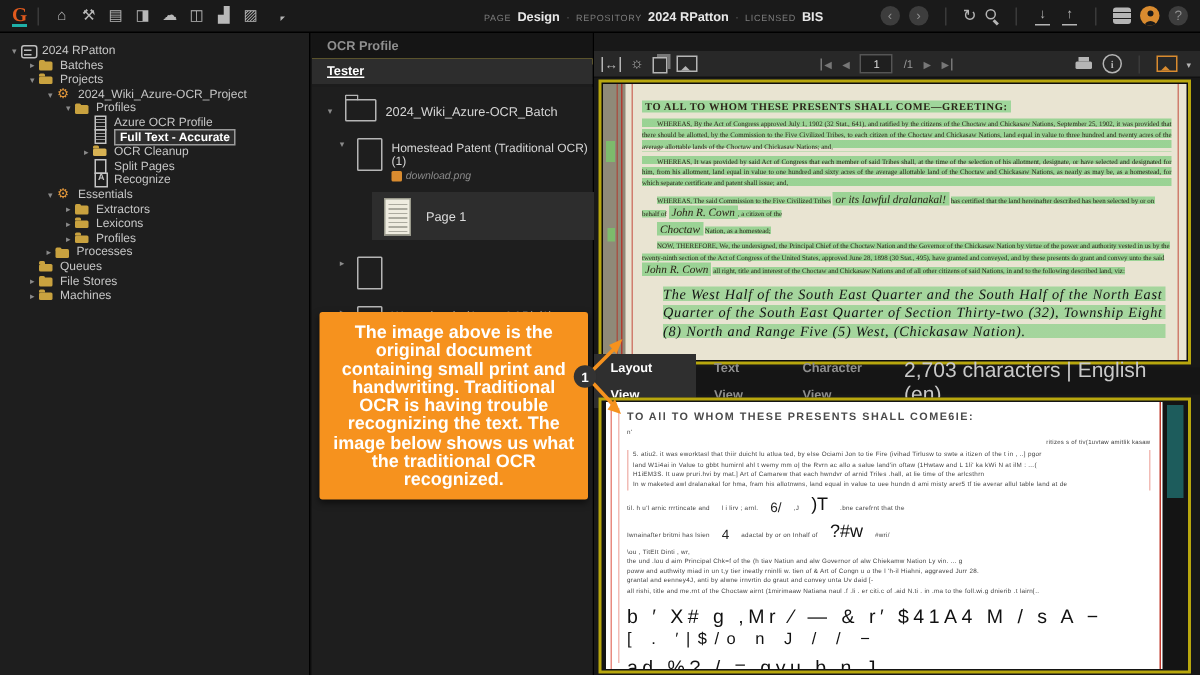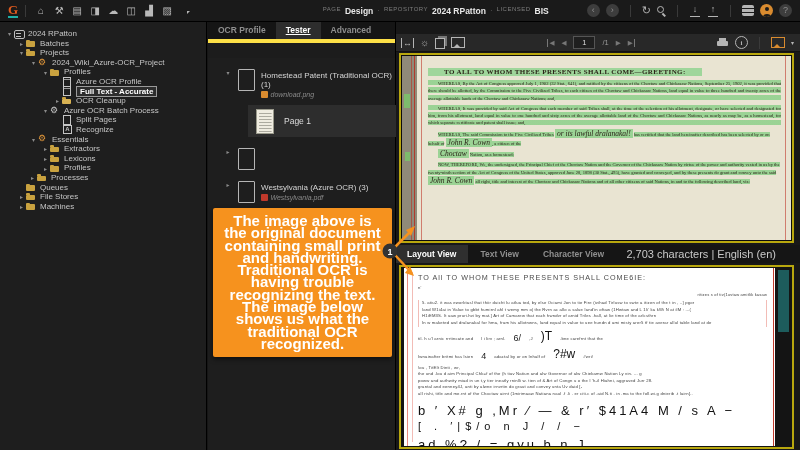--- a/index.html
+++ b/index.html
@@ -5,21 +5,21 @@
   html,body{margin:0;padding:0;width:800px;height:450px;overflow:hidden;background:#121212;
     font-family:"Liberation Sans",sans-serif;-webkit-font-smoothing:antialiased;}
   .app{position:relative;width:800px;height:450px;background:#161616;}
   .vdiv{width:1px;height:12px;background:#3a3a3a;margin:0 5px;flex:0 0 1px;}
 
   
   .topbar{position:absolute;left:0;top:0;right:0;height:22px;background:#1a1a1a;border-bottom:1px solid #000;
     display:flex;align-items:center;padding:0 8px;box-sizing:border-box;gap:2px;z-index:30;}
   .logo-g{color:#e05a1e;font-weight:bold;font-size:13px;font-family:"Liberation Serif",serif;border-bottom:2px solid #1fb0a8;line-height:13px;display:inline-block;}
   .tbi{color:#b9b9b9;font-size:10px;width:16px;text-align:center;line-height:20px;cursor:pointer;}
-  .tb-ctx{display:flex;align-items:flex-start;gap:4px;margin-left:auto;}
+  .tb-ctx{display:flex;align-items:flex-end;gap:4px;margin-left:auto;}
   .ctx-label{color:#7d7d7d;font-size:6px;letter-spacing:.5px;}
   .ctx-value{color:#e8e8e8;font-size:8.5px;font-weight:bold;}
   .ctx-sep{color:#555;font-size:8px;}
   .tb-right{display:flex;align-items:center;gap:6px;margin-left:36px;}
   .i-circle{width:13px;height:13px;border-radius:50%;background:#3d3d3d;color:#8f8f8f;display:flex;align-items:center;justify-content:center;font-size:9px;line-height:13px;cursor:pointer;}
   .glyph{color:#b5b5b5;font-size:11px;cursor:pointer;}
   .mag{width:9px;height:9px;position:relative;cursor:pointer;}
   .mag::before{content:'';position:absolute;left:0;top:0;width:5px;height:5px;border:1.5px solid #b5b5b5;border-radius:50%;}
   .mag::after{content:'';position:absolute;right:0;bottom:0;width:4px;height:1.5px;background:#b5b5b5;transform:rotate(45deg);}
   .tray{position:relative;width:12px;height:13px;color:#b5b5b5;font-size:9px;text-align:center;line-height:11px;cursor:pointer;}
@@ -45,21 +45,21 @@
   .ic-server::before{content:'';position:absolute;left:0;top:1px;width:9px;height:7px;border:1px solid #bdbdbd;border-radius:2px;}
   .ic-server::after{content:'';position:absolute;left:2px;top:4px;width:5px;height:2px;border-top:1px solid #bdbdbd;border-bottom:1px solid #bdbdbd;}
   .ic-project::before{content:'⚙';position:absolute;left:0;top:-1px;color:#e2973a;font-size:9px;line-height:10px;}
   .ic-gear::before{content:'⚙';position:absolute;left:0;top:-1px;color:#c5c5c5;font-size:9px;line-height:10px;}
   .ic-profile::before,.ic-page::before{content:'';position:absolute;left:1px;top:0;width:6px;height:8px;border:1px solid #c5c5c5;background:linear-gradient(transparent 1.5px,#9a9a9a 1.5px 2.2px,transparent 2.2px 3.6px,#9a9a9a 3.6px 4.3px,transparent 4.3px 5.7px,#9a9a9a 5.7px 6.4px,transparent 0);}
   .ic-page::before{background:none;}
   .ic-recognize::before{content:'A';position:absolute;left:1px;top:0;width:7px;height:7.5px;border:1px solid #c5c5c5;color:#c5c5c5;font-size:6px;font-weight:bold;text-align:center;line-height:7.5px;}
 
   
   .midpanel{position:absolute;left:208px;top:22px;bottom:0;width:187px;background:#1c1c1c;border-right:1px solid #000;z-index:10;}
-  .midtabs{display:flex;height:17px;background:#151515;border-bottom:4px solid #fde047;}
+  .midtabs{display:flex;height:17px;background:#151515;border-bottom:4px solid #fde047;flex-direction:column;}
   .mtab{padding:0 10px;font-size:8.5px;font-weight:bold;color:#8f8f8f;line-height:17px;cursor:pointer;}
   .mtab.active{background:#2d2d2d;color:#fff;text-decoration:underline;}
   .midtools{display:flex;align-items:center;height:18px;border-bottom:1px solid #2e2e2e;padding:0 6px;gap:7px;}
   .tools-label{color:#9a9a9a;font-size:7.5px;letter-spacing:.5px;margin-right:auto;}
   .hier{width:10px;height:10px;position:relative;cursor:pointer;}
   .hier::before{content:'';position:absolute;left:0;top:1px;width:3px;height:3px;background:#b5b5b5;box-shadow:0 5px 0 #b5b5b5,6px 5px 0 #b5b5b5;}
   .hier::after{content:'';position:absolute;left:1px;top:4px;width:1px;height:3px;background:#b5b5b5;box-shadow:6px 0 0 #b5b5b5;}
   .flag{color:#b5b5b5;font-size:9px;cursor:pointer;}
   .ilb{background:#17b0bc;color:#06333b;font-size:6.5px;font-weight:bold;padding:1.5px 2px;border-radius:2px;line-height:7px;cursor:pointer;}
   .playc{width:11px;height:11px;border-radius:50%;border:1.5px solid #17b0bc;color:#17b0bc;font-size:5px;display:flex;align-items:center;justify-content:center;cursor:pointer;}
@@ -75,21 +75,21 @@
   .doctitle{font-size:8px;color:#d5d5d5;}
   .docfile{display:flex;align-items:center;gap:3px;font-size:7px;font-style:italic;color:#8a8a8a;}
   .chip{width:6.5px;height:6.5px;border-radius:1px;background:#d98b2f;flex:0 0 6.5px;}
   .chip.pdf{background:#c0392b;}
   .pagerow{margin:7px 0 0 40px;width:148px;height:32px;background:#2d2d2d;display:flex;align-items:center;gap:10px;padding:0 8px;box-sizing:border-box;cursor:pointer;}
   .thumb{width:18px;height:25px;background:#efece0;box-shadow:inset 0 0 0 1px #9a9a8c;background-image:repeating-linear-gradient(rgba(90,90,80,.45) 0 1px,transparent 1px 3px);background-size:70% 100%;background-position:3px 4px;background-repeat:no-repeat;}
   .pagelbl{font-size:8.5px;color:#ddd;}
 
   
   .callout{position:absolute;left:5px;right:3px;top:186px;background:#f6921e;color:#fff;font-weight:bold;
-    font-size:15px;line-height:12.3px;text-align:center;padding:7px 8px;box-sizing:border-box;border-radius:2px;
+    font-size:12px;line-height:12.3px;text-align:center;padding:7px 8px;box-sizing:border-box;border-radius:2px;
     box-shadow:0 2px 5px rgba(0,0,0,.55);z-index:40;}
   .arrow-overlay{position:absolute;left:374px;top:222px;width:52px;height:62px;z-index:50;pointer-events:none;}
 
   
   .rightpanel{position:absolute;left:395px;top:22px;right:0;bottom:0;background:#181818;}
   .vtoolbar{position:absolute;left:0;top:12px;right:0;height:18px;background:#282828;border-bottom:1px solid #111;
     display:flex;align-items:center;padding:0 6px;box-sizing:border-box;gap:6px;}
   .vt-glyph{color:#b5b5b5;font-size:10px;line-height:16px;cursor:pointer;}
   .fitw{border-left:1px solid #b5b5b5;border-right:1px solid #b5b5b5;padding:0 1px;font-size:9px;line-height:10px;height:10px;}
   .copyic{width:8px;height:9px;border:1px solid #b5b5b5;box-shadow:2.5px -2.5px 0 -0.5px #777;margin-top:2px;cursor:pointer;}
@@ -112,44 +112,44 @@
   
   .viewerA{position:absolute;left:4px;top:31px;width:395px;height:190px;border:2px solid #b8a70e;background:#0d0d0d;box-sizing:border-box;}
   .docpage{position:absolute;left:1px;top:1px;right:1px;bottom:1px;background:#e9e4d2;overflow:hidden;}
   .binding{position:absolute;left:0;top:0;bottom:0;width:15px;background:#8f8a78;}
   .binding::before{content:'';position:absolute;right:2px;top:0;bottom:0;width:1px;background:#b03a2e;}
   .binding::after{content:'';position:absolute;right:5px;top:0;bottom:0;width:1px;background:#b03a2eaa;}
   .gblob{position:absolute;background:#7dbb6c;}
   .redL{position:absolute;left:19px;top:0;bottom:0;width:1px;background:#c0392b99;}
   .redR{position:absolute;right:5px;top:0;bottom:0;width:1px;background:#c0392b99;}
   .doctext{position:absolute;left:26px;top:4px;right:10px;font-family:"Liberation Serif",serif;color:#2b2418;}
-  .dtitle{display:inline-block;font-size:7px;font-weight:bold;letter-spacing:.4px;background:#9fd69b;padding:0 16px;margin-bottom:4px;}
+  .dtitle{display:inline-block;font-size:7px;font-weight:bold;letter-spacing:.4px;background:#9fd69b;padding:0 2px;margin-bottom:4px;}
   .dpara{font-size:4.6px;line-height:7.3px;text-align:justify;text-indent:10px;
     background:repeating-linear-gradient(rgba(128,205,128,.75) 0 5.4px,transparent 5.4px 7.3px);margin:0 0 3px 0;}
   .dmix{font-size:4.6px;line-height:8px;margin:0 0 2px 0;text-indent:10px;}
   .dmix .pr{background:rgba(128,205,128,.75);}
   .hw{font-style:italic;font-size:7.5px;background:rgba(128,205,128,.75);padding:0 2px;}
   .hwblock{font-style:italic;font-size:9.5px;line-height:12.5px;color:#141414;margin:6px 4px 0 14px;letter-spacing:.5px;
     background:repeating-linear-gradient(rgba(128,205,128,.65) 0 9.5px,transparent 9.5px 12.5px);}
 
   
   .vtabs{position:absolute;left:0;top:223px;right:0;height:18px;background:#151515;display:flex;align-items:center;}
   .vtab{padding:0 12px;font-size:8.5px;font-weight:bold;color:#8f8f8f;line-height:18px;cursor:pointer;}
   .vtab.active{background:#2f2f2f;color:#fff;}
-  .vstatus{margin-left:auto;padding-right:24px;color:#c9c9c9;font-size:11px;}
+  .vstatus{margin-left:auto;padding-right:24px;color:#c9c9c9;font-size:14px;}
 
   
   .viewerB{position:absolute;left:4px;top:243px;width:395px;height:184px;border:2px solid #b8a70e;background:#141414;box-sizing:border-box;}
   .ocrpage{position:absolute;left:3px;top:1px;bottom:1px;right:17px;background:#fff;overflow:hidden;}
   .ocrpage::before{content:'';position:absolute;left:3px;top:0;bottom:0;width:1px;background:#e88a80;}
   .ocrpage::after{content:'';position:absolute;left:8px;top:4px;bottom:4px;width:1px;background:#f2bcb6;}
   .redRB{position:absolute;right:1px;top:0;bottom:0;width:1.5px;background:#c0392b;}
   .teal{position:absolute;right:3px;top:3px;width:11px;height:62px;background:#1d5c5c;}
   .ocrtext{position:absolute;left:14px;top:5px;right:8px;color:#3c3c3c;font-family:"Liberation Sans",sans-serif;}
-  .o-title{font-size:7.2px;letter-spacing:1px;color:#4a4a4a;margin-bottom:3px;}
+  .o-title{font-size:7.2px;letter-spacing:1px;color:#4a4a4a;margin-bottom:3px;font-weight:bold;}
   .o-sm{font-size:4.2px;line-height:6.6px;letter-spacing:.2px;}
   .o-right{text-align:right;font-size:4px;}
   .o-row{display:flex;align-items:flex-end;gap:8px;}
   .o-big1{font-size:9px;color:#222;}
   .o-big2{font-size:12px;color:#111;}
   .o-rgn{border-left:1px solid #f2bcb6;border-right:1px solid #f2bcb6;padding:0 3px;margin:2px 0;}
   .o-giant{font-size:13px;color:#111;letter-spacing:3px;margin-top:5px;white-space:nowrap;}
   .o-giant.mid{font-size:11px;margin-top:2px;letter-spacing:5px;}
 </style>
 </head>
@@ -232,25 +232,20 @@
       <div class="srow sel" style="padding-left: 53px;">
         <span class="arr"></span>
         <span class="tic ic-profile"></span>
         <span class="slabel">Full Text - Accurate</span>
       </div>
       <div class="srow" style="padding-left: 53px;">
         <span class="arr">▸</span>
         <span class="tic ic-folder2"></span>
         <span class="slabel">OCR Cleanup</span>
       </div>
-      <div class="srow" style="padding-left: 41px;">
-        <span class="arr">▾</span>
-        <span class="tic ic-gear"></span>
-        <span class="slabel">Azure OCR Batch Process</span>
-      </div>
       <div class="srow" style="padding-left: 53px;">
         <span class="arr"></span>
         <span class="tic ic-page"></span>
         <span class="slabel">Split Pages</span>
       </div>
       <div class="srow" style="padding-left: 53px;">
         <span class="arr"></span>
         <span class="tic ic-recognize"></span>
         <span class="slabel">Recognize</span>
       </div>
@@ -297,20 +292,25 @@
     </aside>
 
   <section class="midpanel">
     <div class="midtabs">
       <span class="mtab">OCR Profile</span>
       <span class="mtab active">Tester</span>
       <span class="mtab">Advanced</span>
     </div>
 
     <div class="midtree">
+      <div class="trow batchrow">
+        <span class="arr">▾</span>
+        <span class="fldico"></span>
+        <span>2024_Wiki_Azure-OCR_Batch</span>
+      </div>
 
       <div class="trow docrow">
         <span class="arr">▾</span>
         <span class="pgico"></span>
         <span class="doclbl">
           <span class="doctitle">Homestead Patent (Traditional OCR) (1)</span>
           <span class="docfile">
               <span class="chip"></span>
               <span>download.png</span>
             </span>
@@ -384,20 +384,21 @@
         </div>
         <div class="redL"></div>
         <div class="redR"></div>
         <div class="doctext">
           <span class="dtitle">TO ALL TO WHOM THESE PRESENTS SHALL COME—GREETING:</span>
           <p class="dpara">WHEREAS, By the Act of Congress approved July 1, 1902 (32 Stat., 641), and ratified by the citizens of the Choctaw and Chickasaw Nations, September 25, 1902, it was provided that there should be allotted, by the Commission to the Five Civilized Tribes, to each citizen of the Choctaw and Chickasaw Nations, land equal in value to three hundred and twenty acres of the average allottable lands of the Choctaw and Chickasaw Nations; and,</p>
           <p class="dpara">WHEREAS, It was provided by said Act of Congress that each member of said Tribes shall, at the time of the selection of his allotment, designate, or have selected and designated for him, from his allotment, land equal in value to one hundred and sixty acres of the average allottable land of the Choctaw and Chickasaw Nations, as nearly as may be, as a homestead, for which separate certificate and patent shall issue; and,</p>
           <p class="dmix"><span class="pr">WHEREAS, The said Commission to the Five Civilized Tribes</span> <span class="hw">or its lawful dralanakal!</span> <span class="pr">has certified that the land hereinafter described has been selected by or on behalf of</span> <span class="hw">John R. Cown</span><span class="pr">, a citizen of the</span></p>
           <p class="dmix"><span class="hw">Choctaw</span> <span class="pr">Nation, as a homestead;</span></p>
           <p class="dmix"><span class="pr">NOW, THEREFORE, We, the undersigned, the Principal Chief of the Choctaw Nation and the Governor of the Chickasaw Nation by virtue of the power and authority vested in us by the twenty-ninth section of the Act of Congress of the United States, approved June 28, 1898 (30 Stat., 495), have granted and conveyed, and by these presents do grant and convey unto the said</span> <span class="hw">John R. Cown</span> <span class="pr">all right, title and interest of the Choctaw and Chickasaw Nations and of all other citizens of said Nations, in and to the following described land, viz:</span></p>
+          <div class="hwblock">The West Half of the South East Quarter and the South Half of the North East Quarter of the South East Quarter of Section Thirty-two (32), Township Eight (8) North and Range Five (5) West, (Chickasaw Nation).</div>
         </div>
       </div>
     </div>
 
     <div class="vtabs">
       <span class="vtab active">Layout View</span>
       <span class="vtab">Text View</span>
       <span class="vtab">Character View</span>
       <span class="vstatus">2,703 characters | English (en)</span>
     </div>

